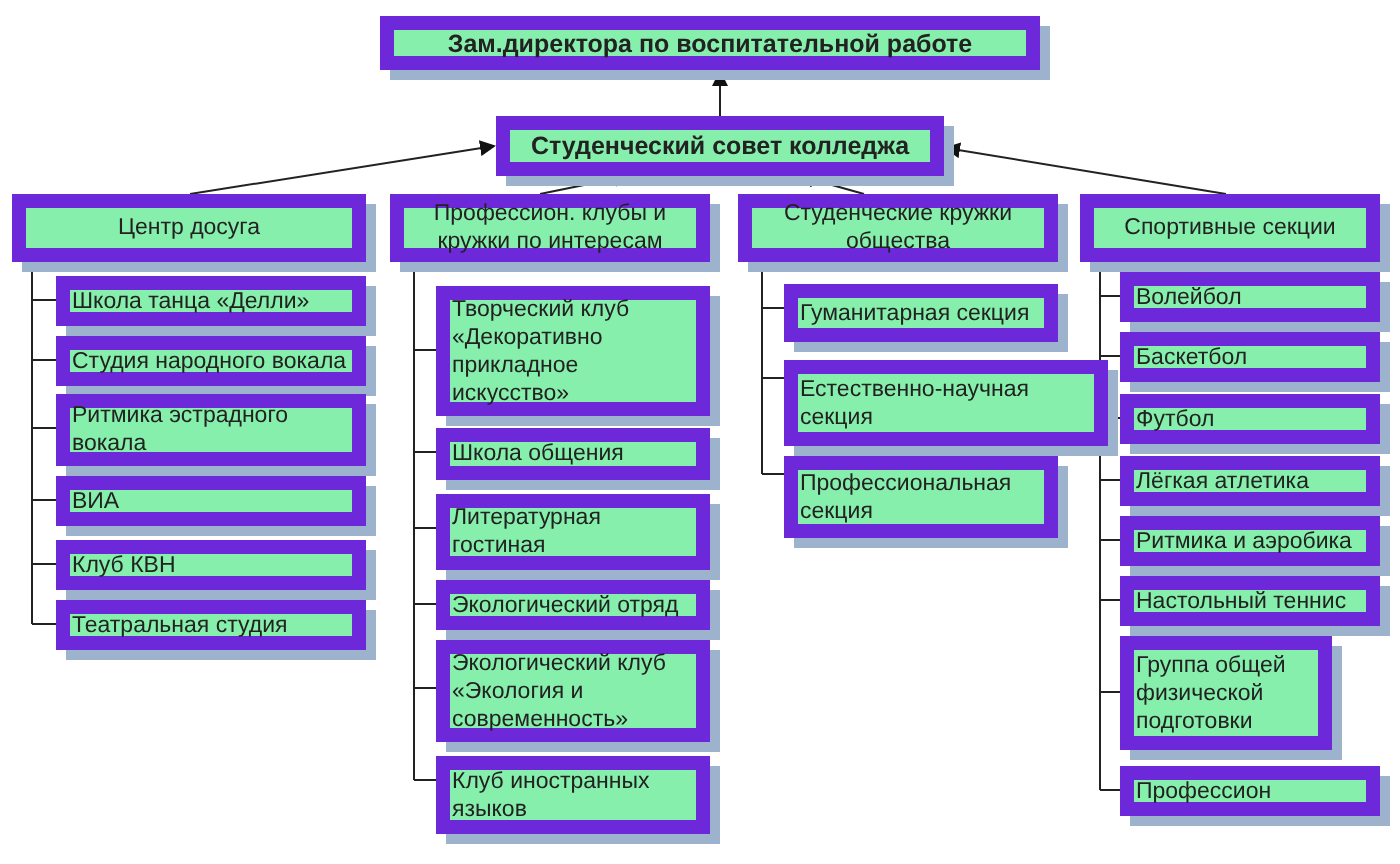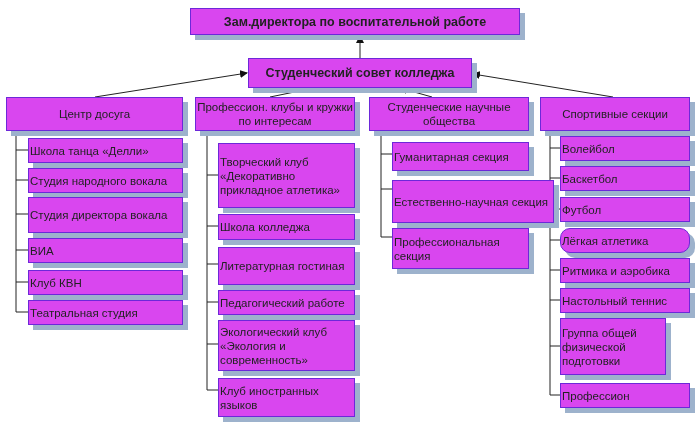--- a/index.html
+++ b/index.html
@@ -1,18 +1,18 @@
 <!DOCTYPE html>
 <html><head>
 <meta charset="utf-8">
 <style>
   html, body { margin: 0; padding: 0; background: #ffffff; }
   body { width: 700px; height: 432px; position: relative; overflow: hidden;
          font-family: "Liberation Sans", sans-serif; color: #222; }
-  .box { position: absolute; background: #d946ef; border: 1px solid #6d28d9;
+  .box { position: absolute; background: #86efac; border: 7px solid #6d28d9;
          box-shadow: 5px 5px 0 #9db2cc; box-sizing: border-box;
          font-size: 11.5px; line-height: 14px; display: flex; align-items: center; }
   .box.center { justify-content: center; text-align: center; }
   .box.left { padding-left: 1px; }
   .box.bold { font-weight: bold; font-size: 12.5px; }
   .box.head { font-size: 11.5px; }
   svg.lines { position: absolute; left: 0; top: 0; }
 </style>
 </head>
 <body>
@@ -70,56 +70,56 @@
   <span>Студенческий совет колледжа</span>
 </div>
 
 <div class="box center head" style="left:6px; top:97px; width:177px; height:34px;">
   <span>Центр досуга</span>
 </div>
 <div class="box center head" style="left:195px; top:97px; width:160px; height:34px;">
   <span>Профессион. клубы и кружки по интересам</span>
 </div>
 <div class="box center head" style="left:369px; top:97px; width:160px; height:34px;">
-  <span>Студенческие научные общества</span>
+  <span>Студенческие кружки общества</span>
 </div>
 <div class="box center head" style="left:540px; top:97px; width:150px; height:34px;">
   <span>Спортивные секции</span>
 </div>
 
 <div class="box left" style="left:28px; top:138px; width:155px; height:25px;">
     <span>Школа танца «Делли»</span>
   </div>
 <div class="box left" style="left:28px; top:168px; width:155px; height:25px;">
     <span>Студия народного вокала</span>
   </div>
 <div class="box left" style="left:28px; top:197px; width:155px; height:36px;">
-    <span>Студия директора вокала</span>
+    <span>Ритмика эстрадного вокала</span>
   </div>
 <div class="box left" style="left:28px; top:238px; width:155px; height:25px;">
     <span>ВИА</span>
   </div>
 <div class="box left" style="left:28px; top:270px; width:155px; height:25px;">
     <span>Клуб КВН</span>
   </div>
 <div class="box left" style="left:28px; top:300px; width:155px; height:25px;">
     <span>Театральная студия</span>
   </div>
 
 <div class="box left" style="left:218px; top:143px; width:137px; height:65px;">
-    <span>Творческий клуб «Декоративно прикладное атлетика»</span>
+    <span>Творческий клуб «Декоративно прикладное искусство»</span>
   </div>
 <div class="box left" style="left:218px; top:214px; width:137px; height:26px;">
-    <span>Школа колледжа</span>
+    <span>Школа общения</span>
   </div>
 <div class="box left" style="left:218px; top:247px; width:137px; height:38px;">
     <span>Литературная гостиная</span>
   </div>
 <div class="box left" style="left:218px; top:290px; width:137px; height:25px;">
-    <span>Педагогический работе</span>
+    <span>Экологический отряд</span>
   </div>
 <div class="box left" style="left:218px; top:320px; width:137px; height:51px;">
     <span>Экологический клуб «Экология и современность»</span>
   </div>
 <div class="box left" style="left:218px; top:378px; width:137px; height:39px;">
     <span>Клуб иностранных языков</span>
   </div>
 
 <div class="box left" style="left:392px; top:142px; width:137px; height:29px;">
     <span>Гуманитарная секция</span>
@@ -133,21 +133,21 @@
 
 <div class="box left" style="left:560px; top:136px; width:130px; height:25px;">
     <span>Волейбол</span>
   </div>
 <div class="box left" style="left:560px; top:166px; width:130px; height:25px;text-align:center;">
     <span>Баскетбол</span>
   </div>
 <div class="box left" style="left:560px; top:197px; width:130px; height:25px;">
     <span>Футбол</span>
   </div>
-<div class="box left" style="left:560px; top:228px; width:130px; height:25px;border-radius:10px;">
+<div class="box left" style="left:560px; top:228px; width:130px; height:25px;">
     <span>Лёгкая атлетика</span>
   </div>
 <div class="box left" style="left:560px; top:258px; width:130px; height:25px;">
     <span>Ритмика и аэробика</span>
   </div>
 <div class="box left" style="left:560px; top:288px; width:130px; height:25px;">
     <span>Настольный теннис</span>
   </div>
 <div class="box left" style="left:560px; top:318px; width:106px; height:57px;">
     <span>Группа общей физической подготовки</span>

